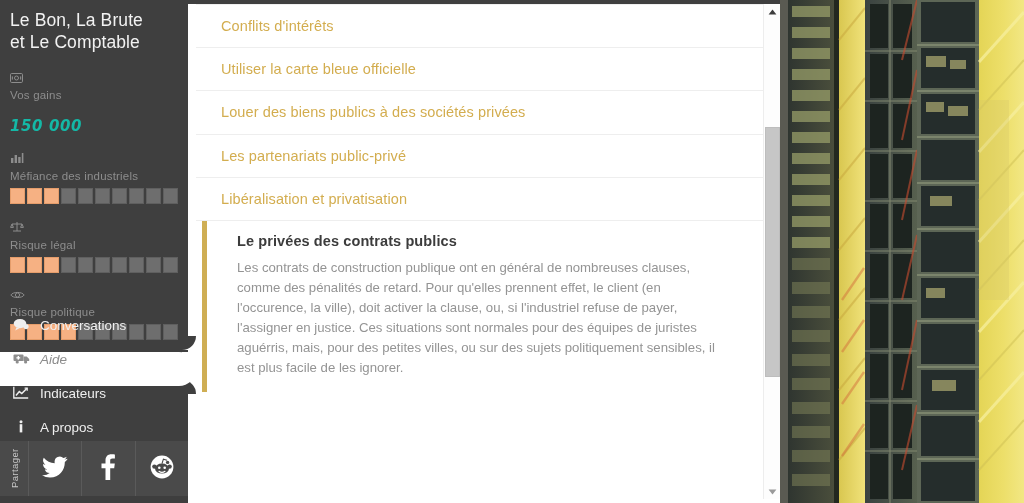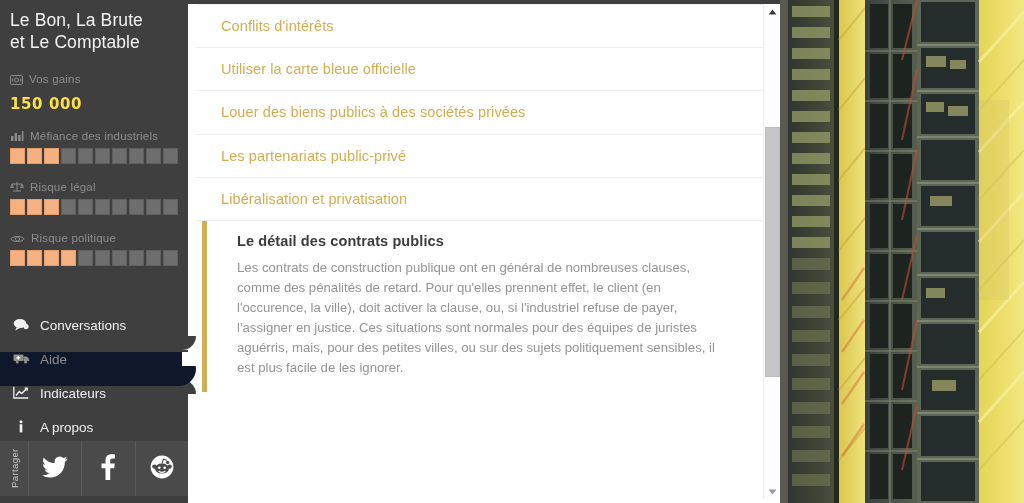--- a/index.html
+++ b/index.html
@@ -29,31 +29,32 @@
     font-size:17.5px;
     line-height:1.28;
     font-weight:400;
     letter-spacing:.1px;
   }
   .brand-l2 { display:block; }
 
   .metric { padding:0 10px; }
   .metric-gains { margin-top:19px; }
   .metric-row {
-    display:flex; align-items:flex-end; gap:6px;
-    color:#8d8d8d; font-size:11.5px; letter-spacing:.2px;
+    display:flex; align-items:flex-start; gap:6px;
+    color:#8d8d8d; font-size:11.5px; letter-spacing:.2px;flex-direction:column;
   }
   .metric-row .ico { display:inline-flex; align-items:center; }
   .gains-value {
-    color:#fde047;
+    color:#14b8a6;
     font-size:15px;
     font-weight:700;
     letter-spacing:.6px;
-    margin-top:10px;
+    margin-top:16px;
     font-family:"DejaVu Sans", sans-serif;
+    font-style:italic;
   }
 
   .bar-block { margin-top:17px; }
   .bar-block .metric-row { margin-bottom:6px; }
   .bars { display:flex; gap:2px; width:168px; }
   .seg {
     flex:1 1 0;
     height:16px;
     background:#6e6e6e;
     border:1px solid #5f5f5f;
@@ -66,26 +67,27 @@
     position:relative;
     height:34px;
     display:flex; align-items:flex-start;
     padding-left:12px;
     gap:10px;
     color:#efefef;
     font-size:13.5px;
   }
   .nav-item .ico { width:18px; display:inline-flex; justify-content:center; align-items:center; }
   .nav-item.active {
-    background:#0f172a;
+    background:#ffffff;
     color:#8d8d8d;
     border-top-right-radius:17px;
     border-bottom-right-radius:17px;
     width:196px;
     z-index:5;
+    font-style:italic;
   }
   .nav-item.active::before,
   .nav-item.active::after {
     content:"";
     position:absolute;
     right:-0px;
     width:14px; height:14px;
     background:#fff;
   }
   .notch-top, .notch-bot {
@@ -405,21 +407,21 @@
           <span>Louer des biens publics à des sociétés privées</span>
         </div>
       <div class="topic">
           <span>Les partenariats public-privé</span>
         </div>
       <div class="topic">
           <span>Libéralisation et privatisation</span>
         </div>
 
       <article class="detail">
-        <h2 class="detail-title">Le détail des contrats publics</h2>
+        <h2 class="detail-title">Le privées des contrats publics</h2>
         <p class="detail-body">Les contrats de construction publique ont en général de nombreuses clauses, comme des pénalités de retard. Pour qu'elles prennent effet, le client (en l'occurence, la ville), doit activer la clause, ou, si l'industriel refuse de payer, l'assigner en justice. Ces situations sont normales pour des équipes de juristes aguérris, mais, pour des petites villes, ou sur des sujets politiquement sensibles, il est plus facile de les ignorer.</p>
       </article>
     </div>
 
     <div class="scrollbar">
       <div class="sb-arrow up">
         <svg width="9" height="6" viewBox="0 0 9 6">
             <path d="M4.5 0.6 L8.4 5.4 H0.6z" fill="#3c3c3c"></path>
           </svg>
       </div>

